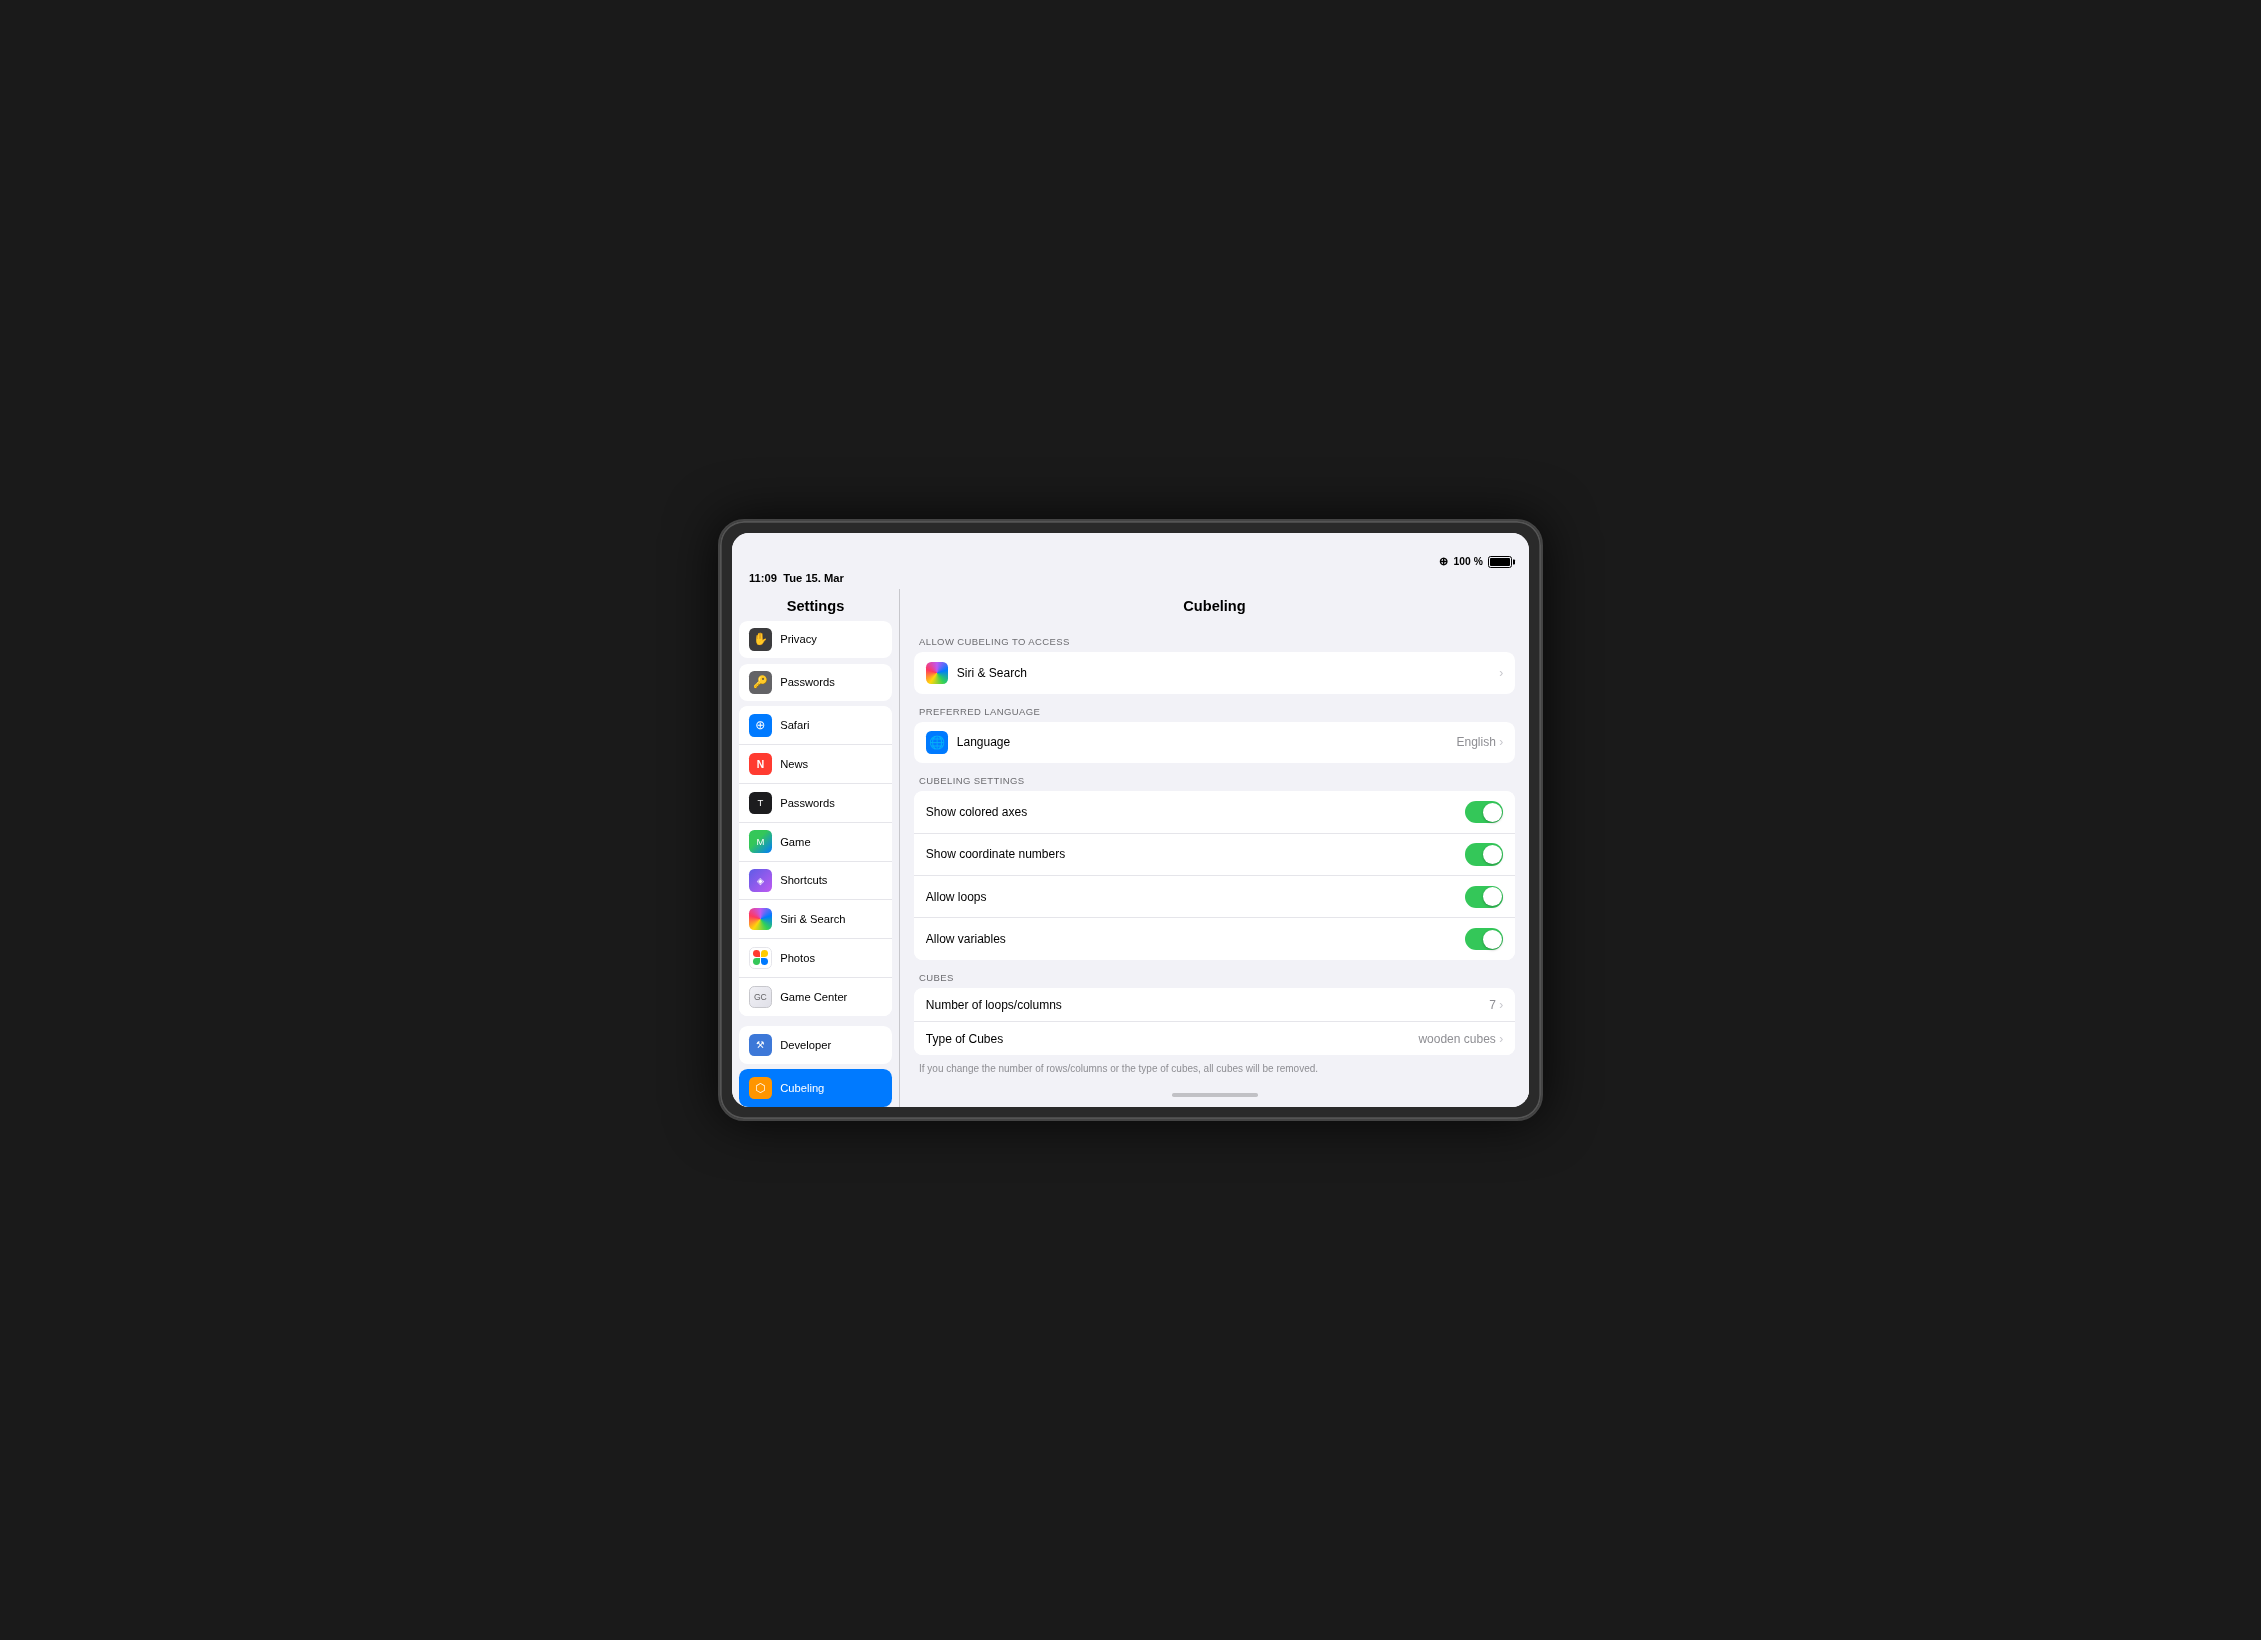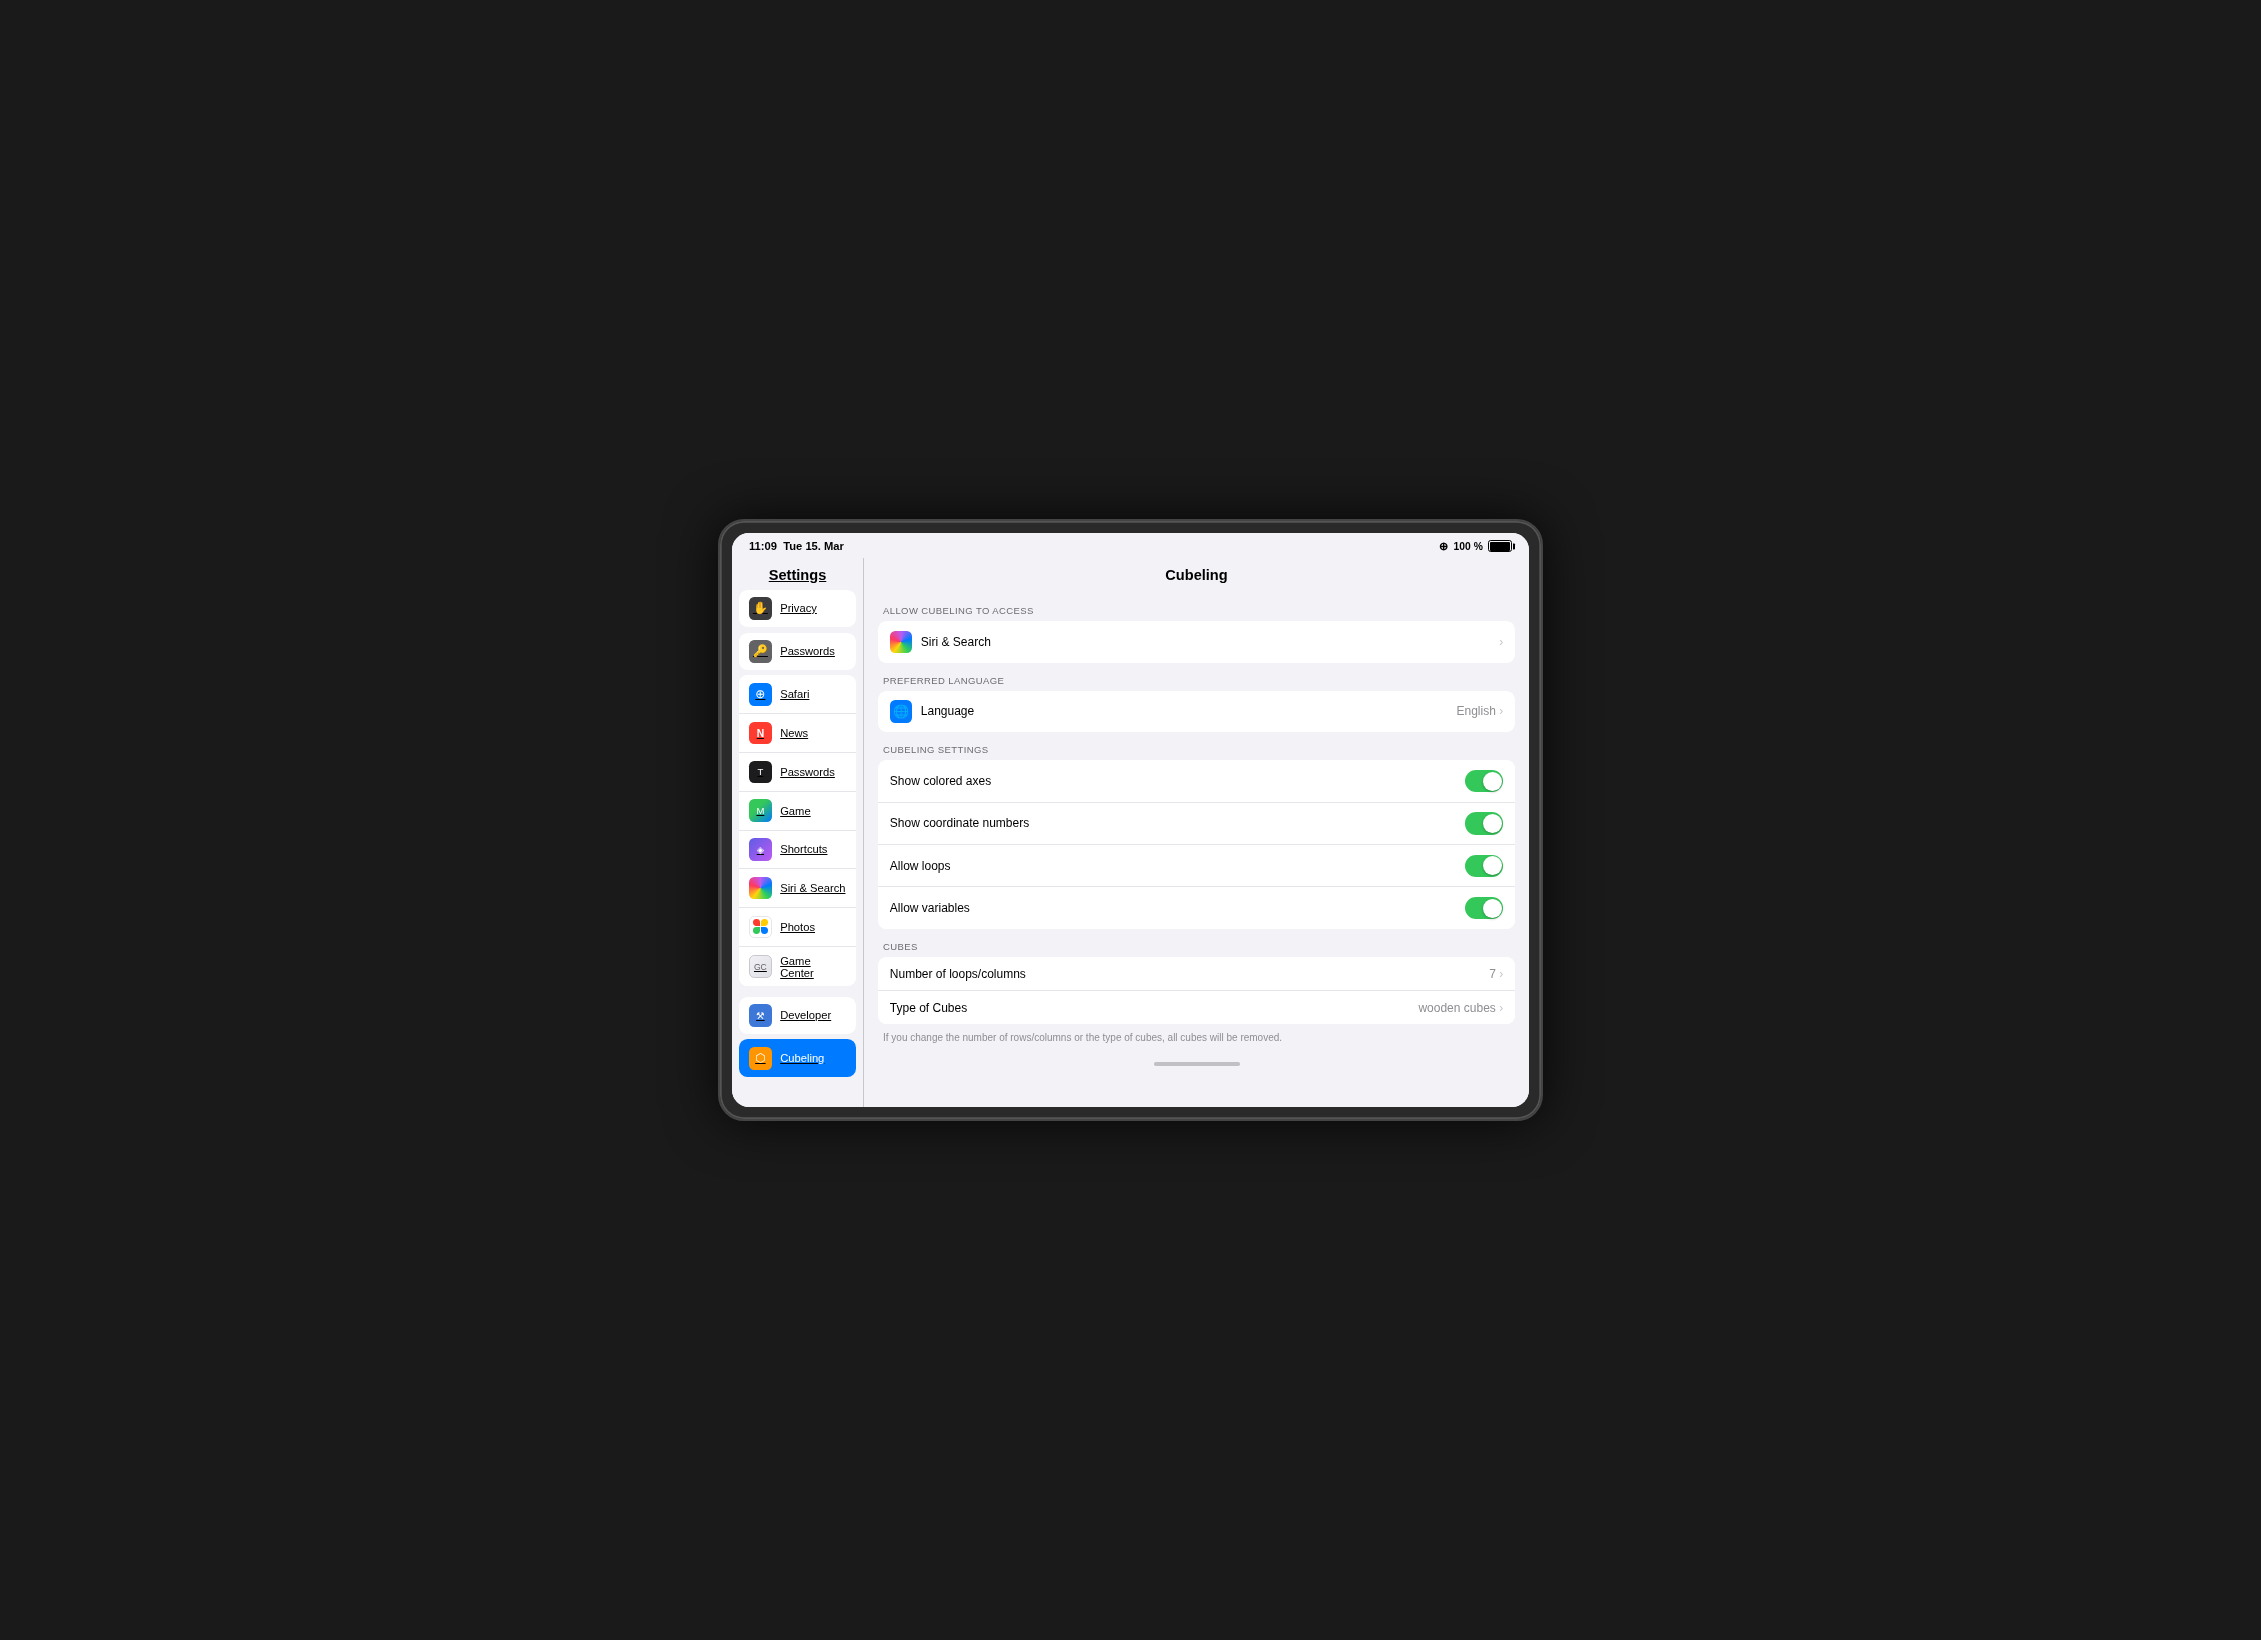--- a/index.html
+++ b/index.html
@@ -37,21 +37,21 @@
       display: flex;
       justify-content: space-between;
       align-items: center;
       padding: 6.9px 17px 5.2px;
       background: #f2f2f7;
       flex-shrink: 0;
       font-size: 10.3px;
       font-weight: 600;
       color: #000;
     }
-    .status-left { font-size: 11.2px; font-weight: 600; }
+    .status-left { font-size: 11.2px; font-weight: 600; margin-top: 32px; }
     .status-right { display: flex; align-items: center; gap: 5.2px; font-size: 10.3px; }
     .wifi-icon { font-size: 11.2px; }
     .battery-icon {
       width: 24px;
       height: 12px;
       border: 1.7px solid #000;
       border-radius: 2.6px;
       position: relative;
       display: flex;
       align-items: center;
@@ -74,28 +74,27 @@
       width: 100%;
       border-radius: 0.9px;
     }
     .main-content {
       display: flex;
       flex: 1;
       overflow: hidden;
     }
     
     .sidebar {
-      width: 132px;
+      width: 168px;
       background: #f2f2f7;
       border-right: 0.9px solid #c7c7cc;
       display: flex;
       flex-direction: column;
       overflow-y: auto;
       flex-shrink: 0;
-      text-decoration: underline;
     }
     .sidebar-header {
       padding: 8.6px 13.8px 6.9px;
       font-size: 14.6px;
       font-weight: 600;
       color: #000;
       text-align: center;
     }
     .sidebar-group {
       background: #fff;

